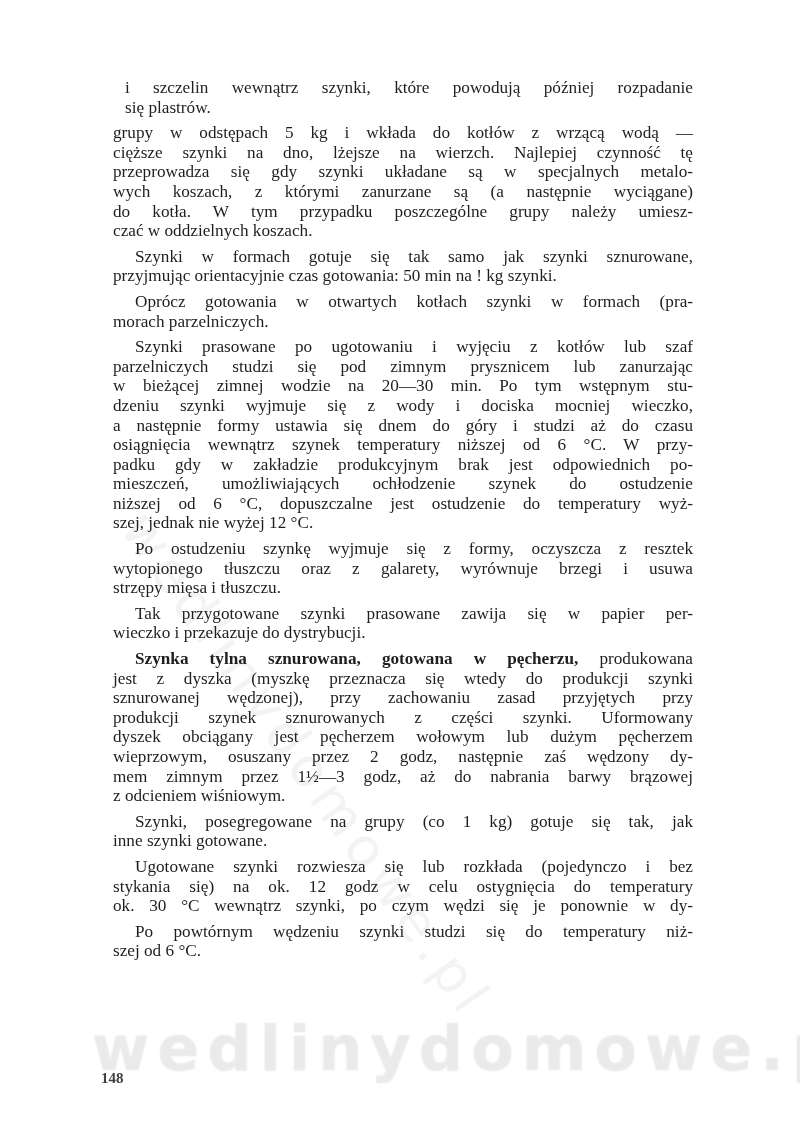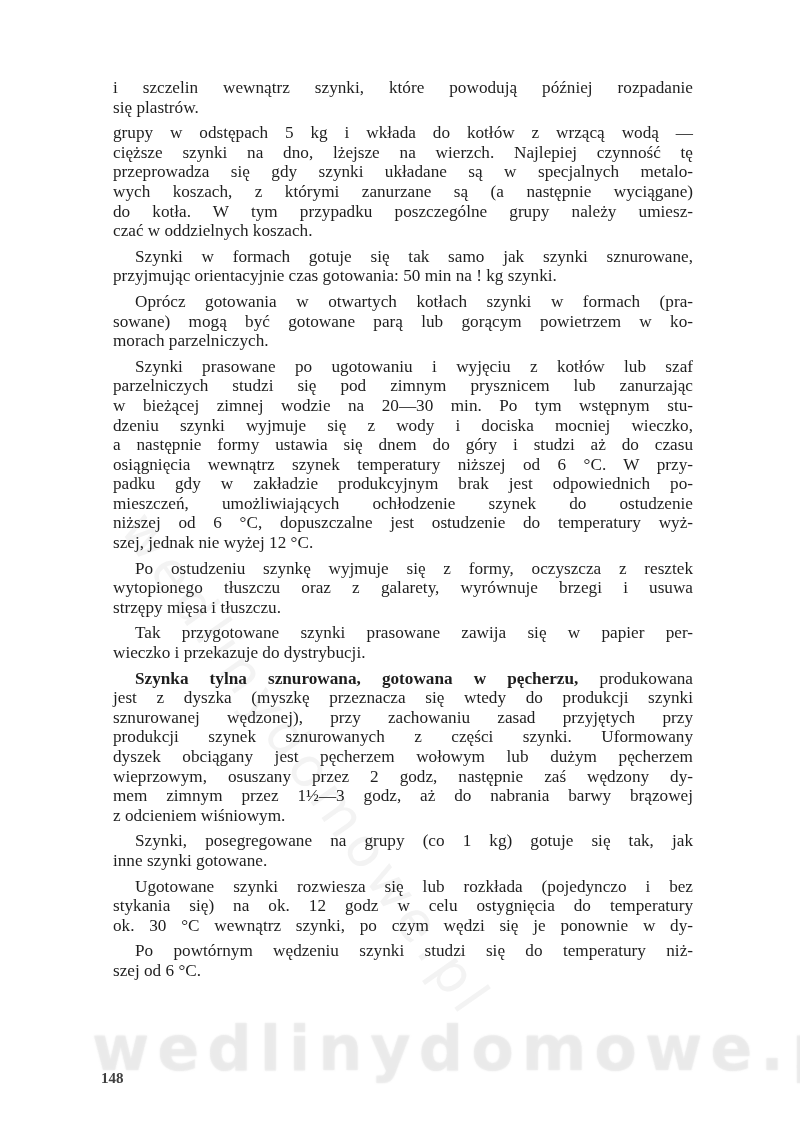--- a/index.html
+++ b/index.html
@@ -6,21 +6,21 @@
     body { width: 800px; height: 1131px; position: relative; overflow: hidden; }
     .page {
       position: absolute; left: 113px; top: 78px; width: 580px;
       font-family: "Liberation Serif", "DejaVu Serif", serif;
       font-size: 17.2px; line-height: 19.6px; color: #1e1e1e;
       text-align: justify;
     }
     .line { display: block; white-space: nowrap; text-align-last: justify; text-align: justify; }
     .line.last { text-align-last: left; }
     .para { margin-top: 6px; }
-    .para:first-child { margin-top: 0; }
+    .para:first-child { margin-top: 0; margin-left: 12px; }
     .indent { padding-left: 22px; }
     .bold { font-weight: bold; }
     .page-number {
       position: absolute; left: 101px; top: 1070px;
       font-family: "Liberation Serif", serif; font-weight: bold;
       font-size: 15px; color: #404040;
     }
     .watermark-bottom {
       position: absolute; left: 92px; top: 1012px; width: 640px;
       font-family: "DejaVu Sans", sans-serif; font-weight: bold;
@@ -53,21 +53,20 @@
       <span class="line"><span>wych koszach, z którymi zanurzane są (a następnie wyciągane)</span></span>
       <span class="line"><span>do kotła. W tym przypadku poszczególne grupy należy umiesz-</span></span>
       <span class="line last"><span>czać w oddzielnych koszach.</span></span>
     </div>
     <div class="para">
       <span class="line indent"><span>Szynki w formach gotuje się tak samo jak szynki sznurowane,</span></span>
       <span class="line last"><span>przyjmując orientacyjnie czas gotowania: 50 min na ! kg szynki.</span></span>
     </div>
     <div class="para">
       <span class="line indent"><span>Oprócz gotowania w otwartych kotłach szynki w formach (pra-</span></span>
-      <span class="line"><span>sowane) mogą być gotowane parą lub gorącym powietrzem w ko-</span></span>
       <span class="line last"><span>morach parzelniczych.</span></span>
     </div>
     <div class="para">
       <span class="line indent"><span>Szynki prasowane po ugotowaniu i wyjęciu z kotłów lub szaf</span></span>
       <span class="line"><span>parzelniczych  studzi się pod zimnym prysznicem lub zanurzając</span></span>
       <span class="line"><span>w bieżącej zimnej wodzie na 20—30 min. Po tym wstępnym stu-</span></span>
       <span class="line"><span>dzeniu szynki wyjmuje się z wody i dociska mocniej wieczko,</span></span>
       <span class="line"><span>a następnie formy ustawia się dnem do góry i studzi aż do czasu</span></span>
       <span class="line"><span>osiągnięcia wewnątrz szynek temperatury niższej od 6 °C. W przy-</span></span>
       <span class="line"><span>padku gdy w zakładzie produkcyjnym brak jest odpowiednich po-</span></span>

